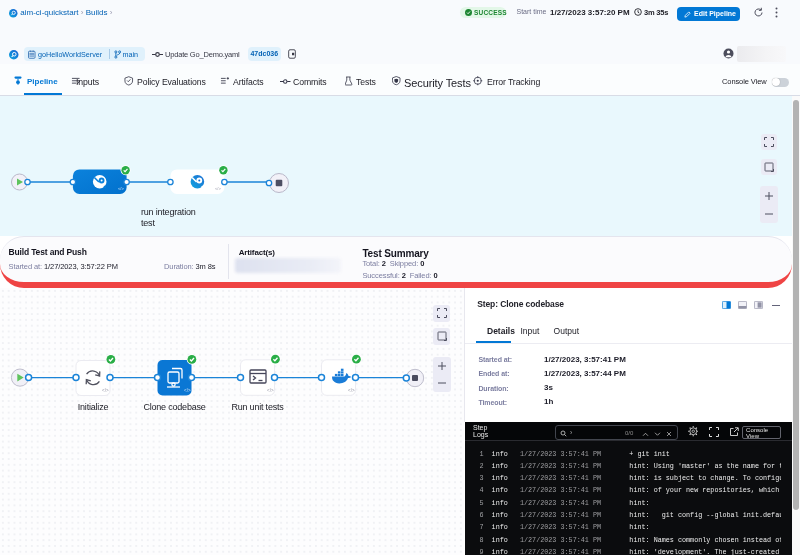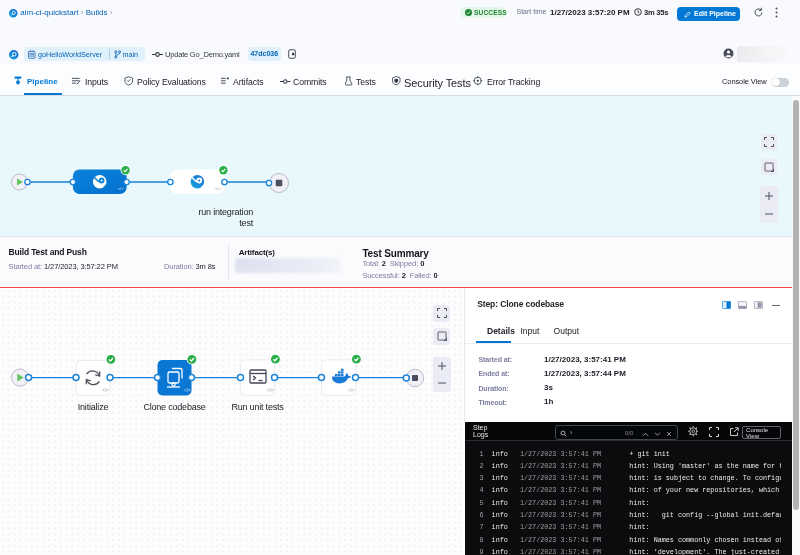--- a/index.html
+++ b/index.html
@@ -102,21 +102,21 @@
       <circle cx="9" cy="16" r="4.2" fill="#0278d5"></circle>
       <path d="M9 20.5 v1.5" stroke="#0278d5" stroke-width="2.4"></path>
     </svg>
   <div class="abs" style="left:27px;top:13px;font-size:8px;font-weight:bold;color:#0278d5;">Pipeline</div>
   <div class="abs" style="left:24px;top:29px;width:38px;height:2px;background:#0278d5;"></div>
 
   <svg class="abs" style="left:71px;top:12px;" width="9.5" height="9.5" viewBox="0 0 20 20">
       <path d="M2 5 h16 M2 10 h16 M2 15 h9" stroke="#343647" stroke-width="1.8"></path>
       <path d="M13 17 l6-7" stroke="#343647" stroke-width="1.8"></path>
     </svg>
-  <div class="abs" style="left:85px;top:13px;font-size:8.7px;letter-spacing:-0.1px;color:#22222a;">Inputs</div>
+  <div class="abs" style="left:76px;top:13px;font-size:8.7px;letter-spacing:-0.1px;color:#22222a;">Inputs</div>
 
   <svg class="abs" style="left:124px;top:12px;" width="9.5" height="9.5" viewBox="0 0 20 20">
       <path d="M10 1.5 l8 3 v6 c0 5 -4 7.5 -8 8.5 c-4-1 -8-3.5 -8-8.5 v-6 z" fill="none" stroke="#343647" stroke-width="1.7"></path>
       <path d="M6.5 9.5 l2.5 2.5 4.5-5" fill="none" stroke="#343647" stroke-width="1.7"></path>
     </svg>
   <div class="abs" style="left:137px;top:13px;font-size:8.7px;letter-spacing:-0.1px;color:#22222a;">Policy Evaluations</div>
 
   <svg class="abs" style="left:220px;top:12px;" width="9.5" height="9.5" viewBox="0 0 20 20">
       <path d="M2 5 h10 M2 10 h10 M2 15 h10" stroke="#343647" stroke-width="1.8"></path>
       <path d="M16.5 2.5 v5 M14 5 h5" stroke="#343647" stroke-width="1.8"></path>
@@ -207,41 +207,41 @@
     <g>
       <circle cx="125.6" cy="74.2" r="5" fill="#fff"></circle>
         <circle cx="125.6" cy="74.2" r="4.2" fill="#2aae47"></circle>
       <path d="M123.7 74.3 l1.4 1.4 2.4-2.8" stroke="#fff" stroke-width="1.2" fill="none"></path>
       <circle cx="223.4" cy="74.2" r="5" fill="#fff"></circle>
         <circle cx="223.4" cy="74.2" r="4.2" fill="#2aae47"></circle>
       <path d="M221.5 74.3 l1.4 1.4 2.4-2.8" stroke="#fff" stroke-width="1.2" fill="none"></path>
     </g>
   </svg>
   <div class="abs" style="left:42px;top:111px;width:116px;text-align:center;font-size:9px;letter-spacing:-0.2px;line-height:11.3px;color:#22222a;margin-top:33px;">Build Test and<br>Push</div>
-  <div class="abs" style="left:141px;top:111px;width:112px;text-align:right;font-size:9px;letter-spacing:-0.2px;line-height:11.3px;color:#22222a;">run integration<br>test</div>
+  <div class="abs" style="left:141px;top:111px;width:112px;text-align:left;font-size:9px;letter-spacing:-0.2px;line-height:11.3px;color:#22222a;">run integration<br>test</div>
 
   <div class="abs" style="left:760.5px;top:38px;width:16px;height:16px;background:#ebebf5;border-radius:3px;"></div>
   <svg class="abs" style="left:763.5px;top:41px;" width="10" height="10" viewBox="0 0 20 20">
       <path d="M1 6 V1 h5 M14 1 h5 v5 M19 14 v5 h-5 M6 19 H1 v-5" fill="none" stroke="#4d4e5f" stroke-width="2"></path>
     </svg>
   <div class="abs" style="left:760.5px;top:63px;width:16px;height:16px;background:#ebebf5;border-radius:3px;"></div>
   <svg class="abs" style="left:763.5px;top:66px;" width="10" height="10" viewBox="0 0 20 20">
       <rect x="2" y="2" width="16" height="16" rx="1" fill="none" stroke="#4d4e5f" stroke-width="1.8"></rect>
       <path d="M14 19 h5 v-5" fill="none" stroke="#4d4e5f" stroke-width="2"></path>
     </svg>
   <div class="abs" style="left:759.5px;top:90px;width:18px;height:37px;background:#ebebf5;border-radius:3px;"></div>
   <svg class="abs" style="left:763.5px;top:95px;" width="10" height="10" viewBox="0 0 20 20">
       <path d="M10 2 v16 M2 10 h16" stroke="#4d4e5f" stroke-width="2"></path>
     </svg>
   <svg class="abs" style="left:763.5px;top:113px;" width="10" height="10" viewBox="0 0 20 20">
       <path d="M2 10 h16" stroke="#4d4e5f" stroke-width="2"></path>
     </svg>
 </div>
 
-<div class="abs" id="band" style="left:0;top:236px;width:792px;height:52px;background:#fbfbfd;border-top:1px solid #e4e5ee;border-bottom:1px solid #ef4444;">
+<div class="abs" id="band" style="left:0;top:236px;width:792px;height:52px;background:#fbfbfd;border-top:1px solid #e4e5ee;border-bottom:6px solid #ef4444;border-radius:24px;">
   <div class="abs" style="left:8.5px;top:9.5px;font-size:8.5px;letter-spacing:-0.15px;font-weight:bold;color:#14141f;">Build Test and Push</div>
   <div class="abs" style="left:8.5px;top:24.5px;font-size:7.5px;letter-spacing:-0.1px;color:#7c7ea0;">Started at: <span style="color:#1c1c28;">1/27/2023, 3:57:22 PM</span></div>
   <div class="abs" style="left:164px;top:24.5px;font-size:7.5px;letter-spacing:-0.1px;color:#7c7ea0;">Duration: <span style="color:#1c1c28;">3m 8s</span></div>
   <div class="abs" style="left:228px;top:7px;width:1px;height:35px;background:#e3e4ed;"></div>
   <div class="abs" style="left:238.7px;top:10.5px;font-size:8px;letter-spacing:-0.15px;font-weight:bold;color:#14141f;">Artifact(s)</div>
   <div class="abs" style="left:235px;top:21px;width:106px;height:15px;border-radius:3px;background:linear-gradient(90deg,#dde1ef,#e9ecf5 70%,#f3f4fa);filter:blur(1.5px);"></div>
   <div class="abs" style="left:362.4px;top:10.5px;font-size:10px;letter-spacing:-0.15px;font-weight:bold;color:#14141f;">Test Summary</div>
   <div class="abs" style="left:362.4px;top:21.5px;font-size:7.5px;letter-spacing:-0.1px;color:#7c7ea0;">Total: <span style="color:#1c1c28;font-weight:bold;">2</span>&nbsp;&nbsp;Skipped: <span style="color:#1c1c28;font-weight:bold;">0</span></div>
   <div class="abs" style="left:362.4px;top:33.5px;font-size:7.5px;letter-spacing:-0.1px;color:#7c7ea0;">Successful: <span style="color:#1c1c28;font-weight:bold;">2</span>&nbsp;&nbsp;Failed: <span style="color:#1c1c28;font-weight:bold;">0</span></div>
 </div>

